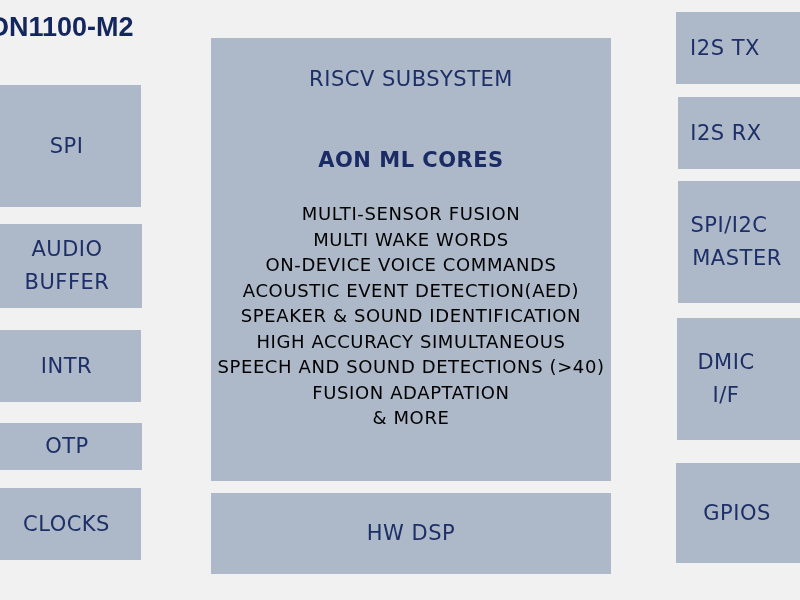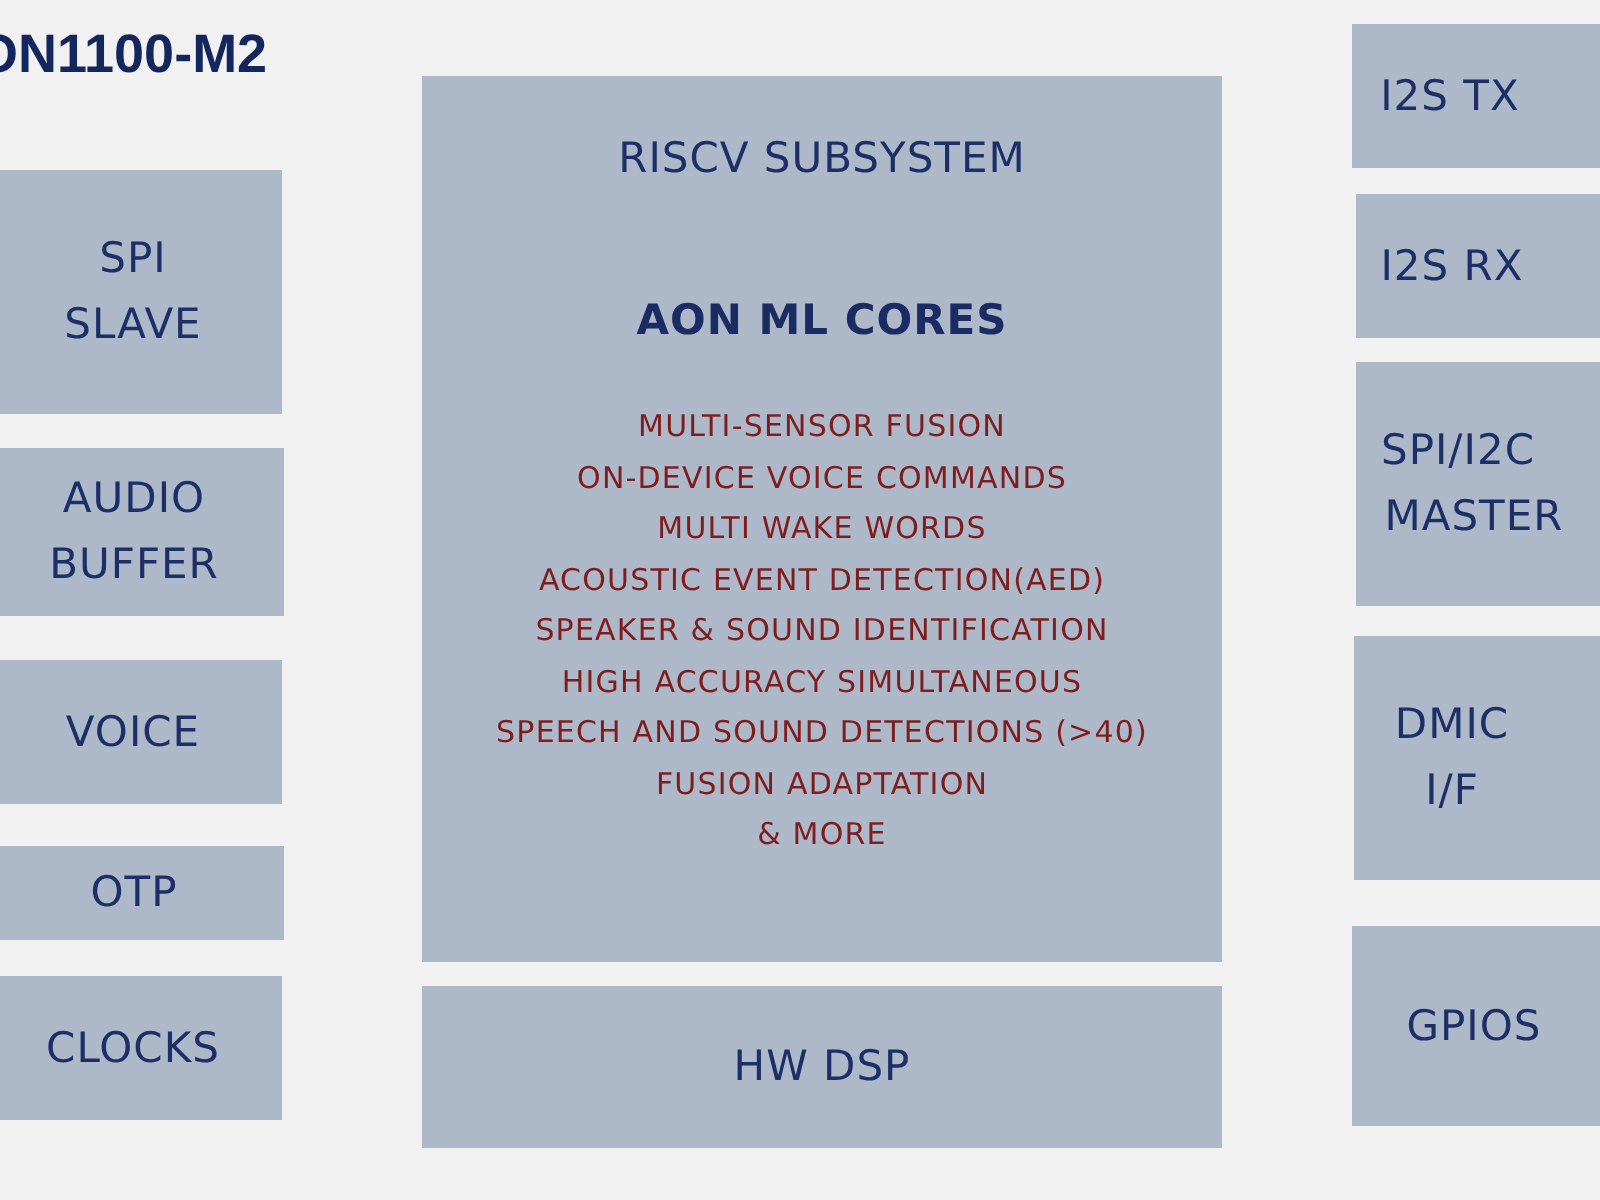--- a/index.html
+++ b/index.html
@@ -48,61 +48,60 @@
       padding-top: 28px;
     }
     .aon .heading {
       font-weight: bold;
       font-size: 21px;
       color: #1a2c63;
       margin-bottom: 24px;
       letter-spacing: 0.5px;
     }
     .aon .feature {
-      font-size: 15px;
+      font-size: 18px;
       line-height: 25.5px;
-      color: #7f1d1d;
+      color: #000000;
       letter-spacing: 0.6px;
       white-space: nowrap;
     }
   </style>
 </head>
 <body>
 
 <div class="canvas">
 
   <div class="title">ON1100-M2</div>
 
   <div class="block" style="left:-8px; top:85px; width:149px; height:122px;">
     <span class="line">SPI</span>
-    <span class="line">SLAVE</span>
   </div>
   <div class="block" style="left:-8px; top:224px; width:150px; height:84px;">
     <span class="line">AUDIO</span>
     <span class="line">BUFFER</span>
   </div>
   <div class="block" style="left:-8px; top:330px; width:149px; height:72px;">
-    <span class="line">VOICE</span>
+    <span class="line">INTR</span>
   </div>
   <div class="block" style="left:-8px; top:423px; width:150px; height:47px;">
     <span class="line">OTP</span>
   </div>
   <div class="block" style="left:-8px; top:488px; width:149px; height:72px;">
     <span class="line">CLOCKS</span>
   </div>
 
   <div class="block" style="left:211px; top:38px; width:400px; height:82px;">
     <span class="line">RISCV SUBSYSTEM</span>
   </div>
 
   <div class="block aon" style="left:211px; top:116px; width:400px; height:365px;">
     <span class="heading">AON ML CORES</span>
     <span class="feature">MULTI-SENSOR FUSION</span>
+    <span class="feature">MULTI WAKE WORDS</span>
     <span class="feature">ON-DEVICE VOICE COMMANDS</span>
-    <span class="feature">MULTI WAKE WORDS</span>
     <span class="feature">ACOUSTIC EVENT DETECTION(AED)</span>
     <span class="feature">SPEAKER &amp; SOUND IDENTIFICATION</span>
     <span class="feature">HIGH ACCURACY SIMULTANEOUS</span>
     <span class="feature">SPEECH AND SOUND DETECTIONS (&gt;40)</span>
     <span class="feature">FUSION ADAPTATION</span>
     <span class="feature">&amp; MORE</span>
   </div>
 
   <div class="block" style="left:211px; top:493px; width:400px; height:81px;">
     <span class="line">HW DSP</span>

